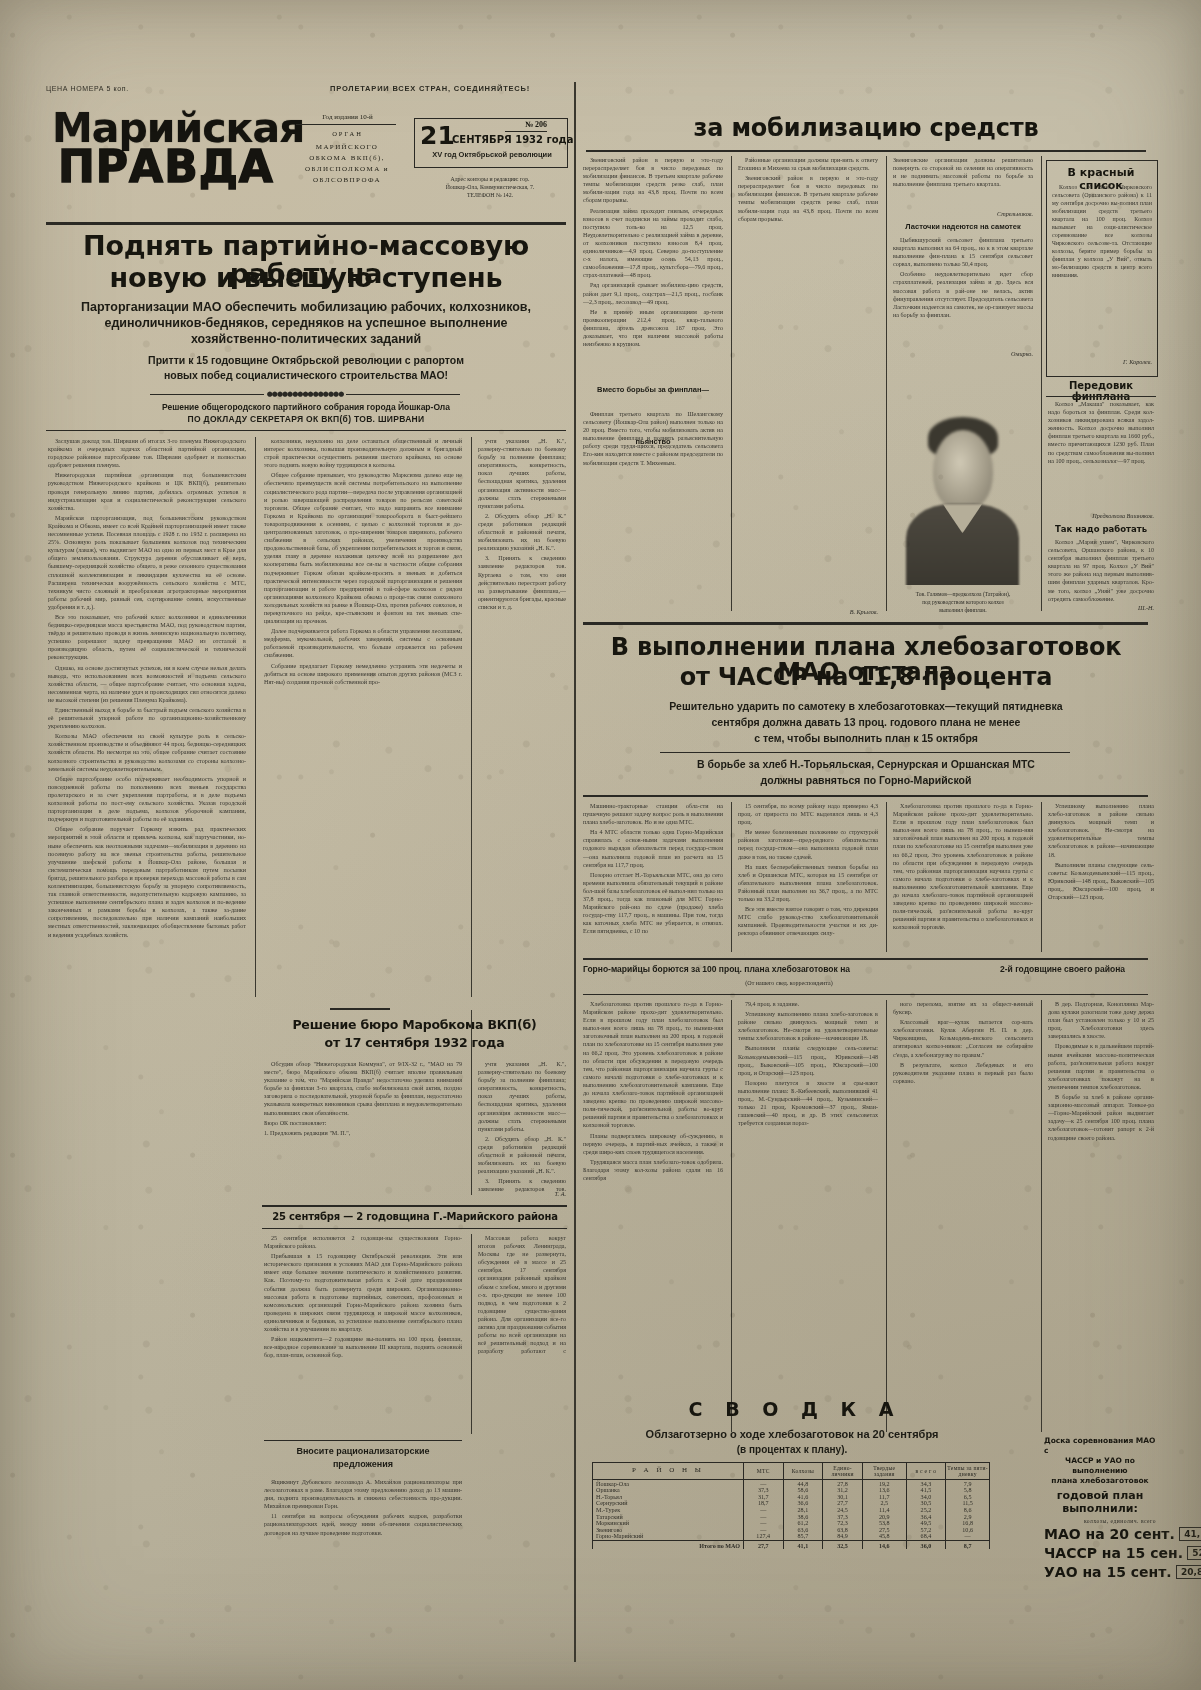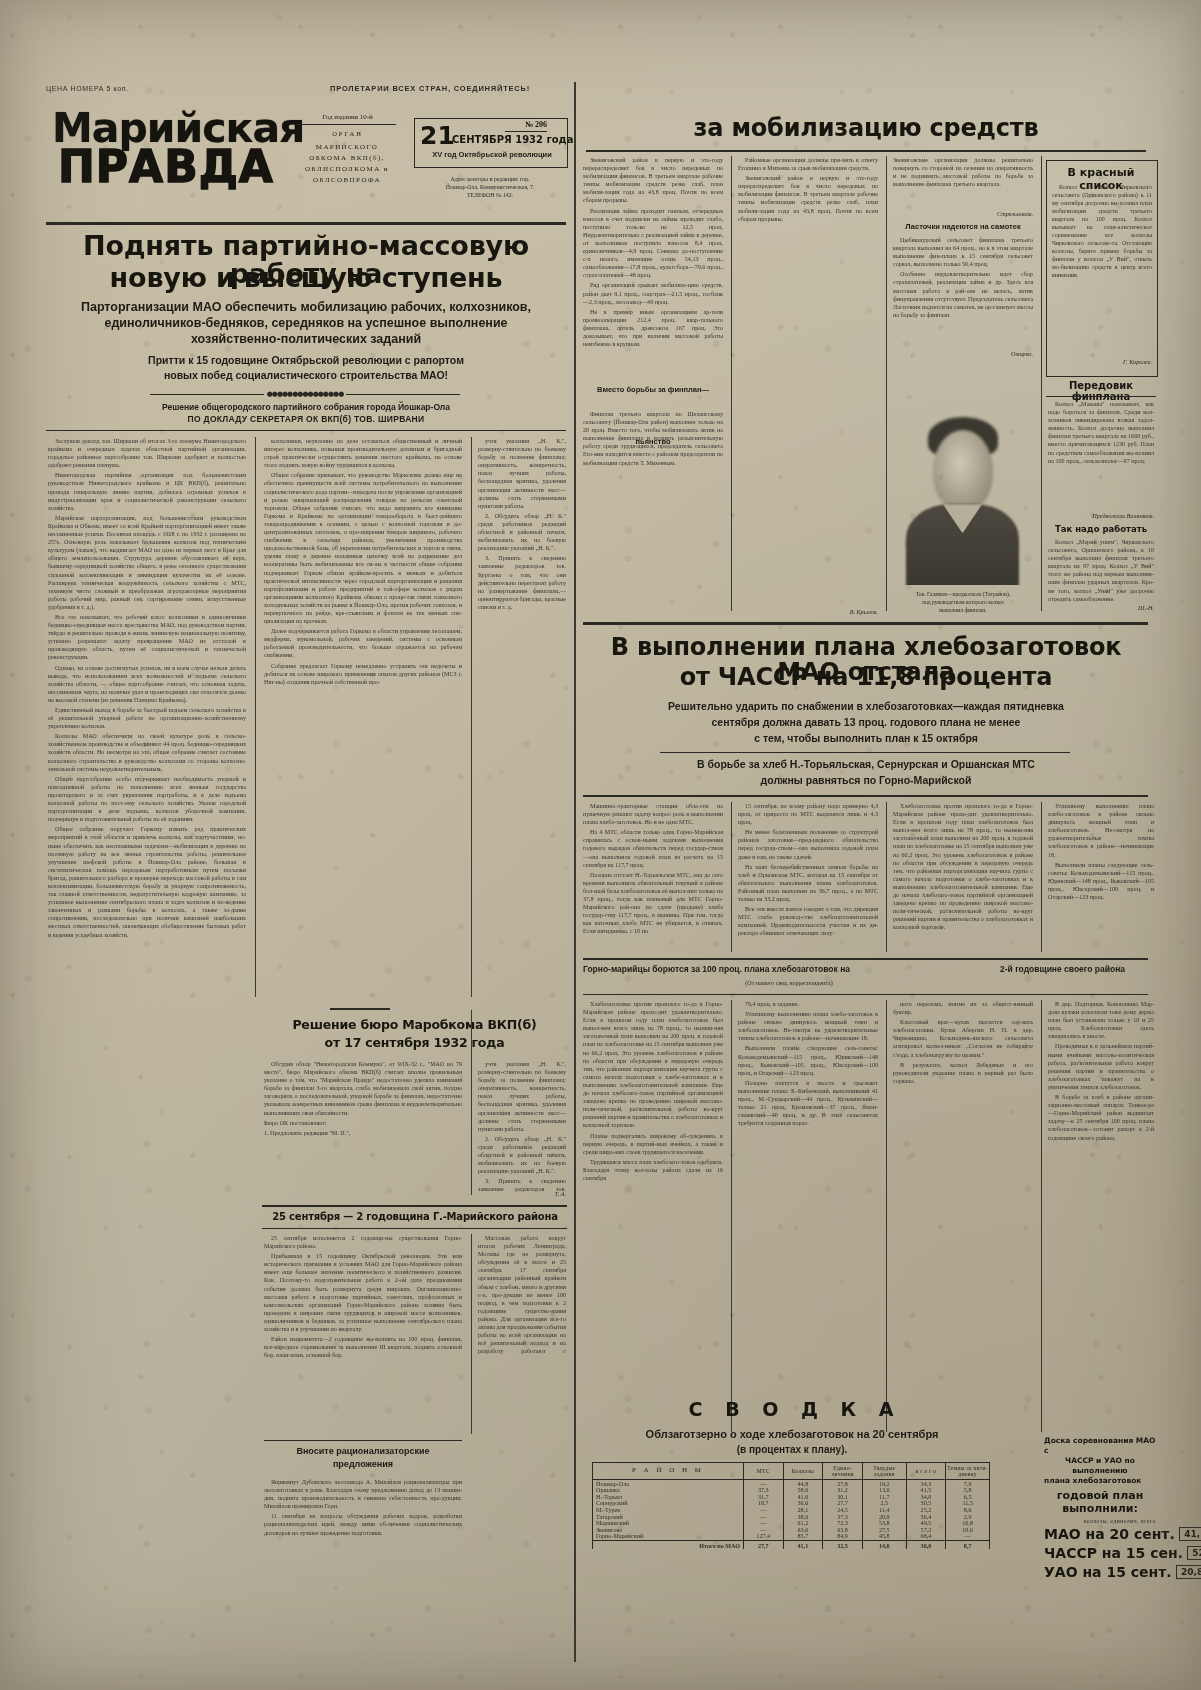--- a/index.html
+++ b/index.html
@@ -327,21 +327,21 @@
   <div class="sheet boxhead" style="left:1046px;top:524px;width:110px;font-size:8.5px;">Так надо работать</div>
   <div class="sheet col-text aged" style="left:1048px;top:538px;width:106px;height:72px;">
     <p>Колхоз „Марий ушем", Чирковского сельсовета, Оршанского района, к 10 сентября выполнил финплан третьего квартала на 97 проц. Колхоз „У Вий" этого же района над первым выполнив-шим финплан ударных кварталов. Кро-ме того, колхоз „Уняй" уже досрочно отредить самообложение.</p>
   </div>
   <div class="sheet sig" style="left:1048px;top:604px;width:106px;">Ш.-Н.</div>
 
   <div class="sheet rule thick" style="left:583px;top:622px;width:565px;"></div>
   <div class="sheet hl hl-lg" style="left:586px;top:635px;width:560px;">В выполнении плана хлебозаготовок МАО отстала</div>
   <div class="sheet hl hl-lg" style="left:586px;top:665px;width:560px;">от ЧАССР на 11,8 процента</div>
 
-  <div class="sheet sub sub-b" style="left:586px;top:700px;width:560px;">Решительно ударить по снабжении в хлебозаготовках—каждая пятидневка</div>
+  <div class="sheet sub sub-b" style="left:586px;top:700px;width:560px;">Решительно ударить по самотеку в хлебозаготовках—текущий пятидневка</div>
   <div class="sheet sub sub-b" style="left:586px;top:716px;width:560px;">сентября должна давать 13 проц. годового плана не менее</div>
   <div class="sheet sub sub-b" style="left:586px;top:732px;width:560px;">с тем, чтобы выполнить план к 15 октября</div>
 
   <div class="sheet rule" style="left:660px;top:752px;width:410px;"></div>
 
   <div class="sheet sub sub-b" style="left:586px;top:758px;width:560px;">В борьбе за хлеб Н.-Торьяльская, Сернурская и Оршанская МТС</div>
   <div class="sheet sub sub-b" style="left:586px;top:774px;width:560px;">должны равняться по Горно-Марийской</div>
 
   <div class="sheet rule med" style="left:583px;top:795px;width:565px;"></div>
 
@@ -507,21 +507,21 @@
           <td>8,7</td>
         </tr>
       </tbody>
     </table>
   </div>
 
   <div class="sheet" style="left:1044px;top:1436px;width:112px;">
     <div class="boxhead" style="font-size:7.5px;line-height:10px;text-align:left;">
       <div>Доска соревнования МАО с</div>
       <div style="text-align:center">ЧАССР и УАО по выполнению</div>
-      <div style="">плана хлебозаготовок</div>
+      <div style="text-align:center">плана хлебозаготовок</div>
     </div>
     <div class="boxhead" style="font-size:11px;margin-top:3px;">годовой план выполнили:</div>
     <div class="planhdr" style="margin-top:3px;margin-bottom:2px;">колхозы, единолич. всего</div>
 
     <div class="planrow">
       <span class="lbl">МАО на 20 сент.</span>
       <span class="cell">41,1</span>
       <span class="cell">32,5</span>
 
     </div>

